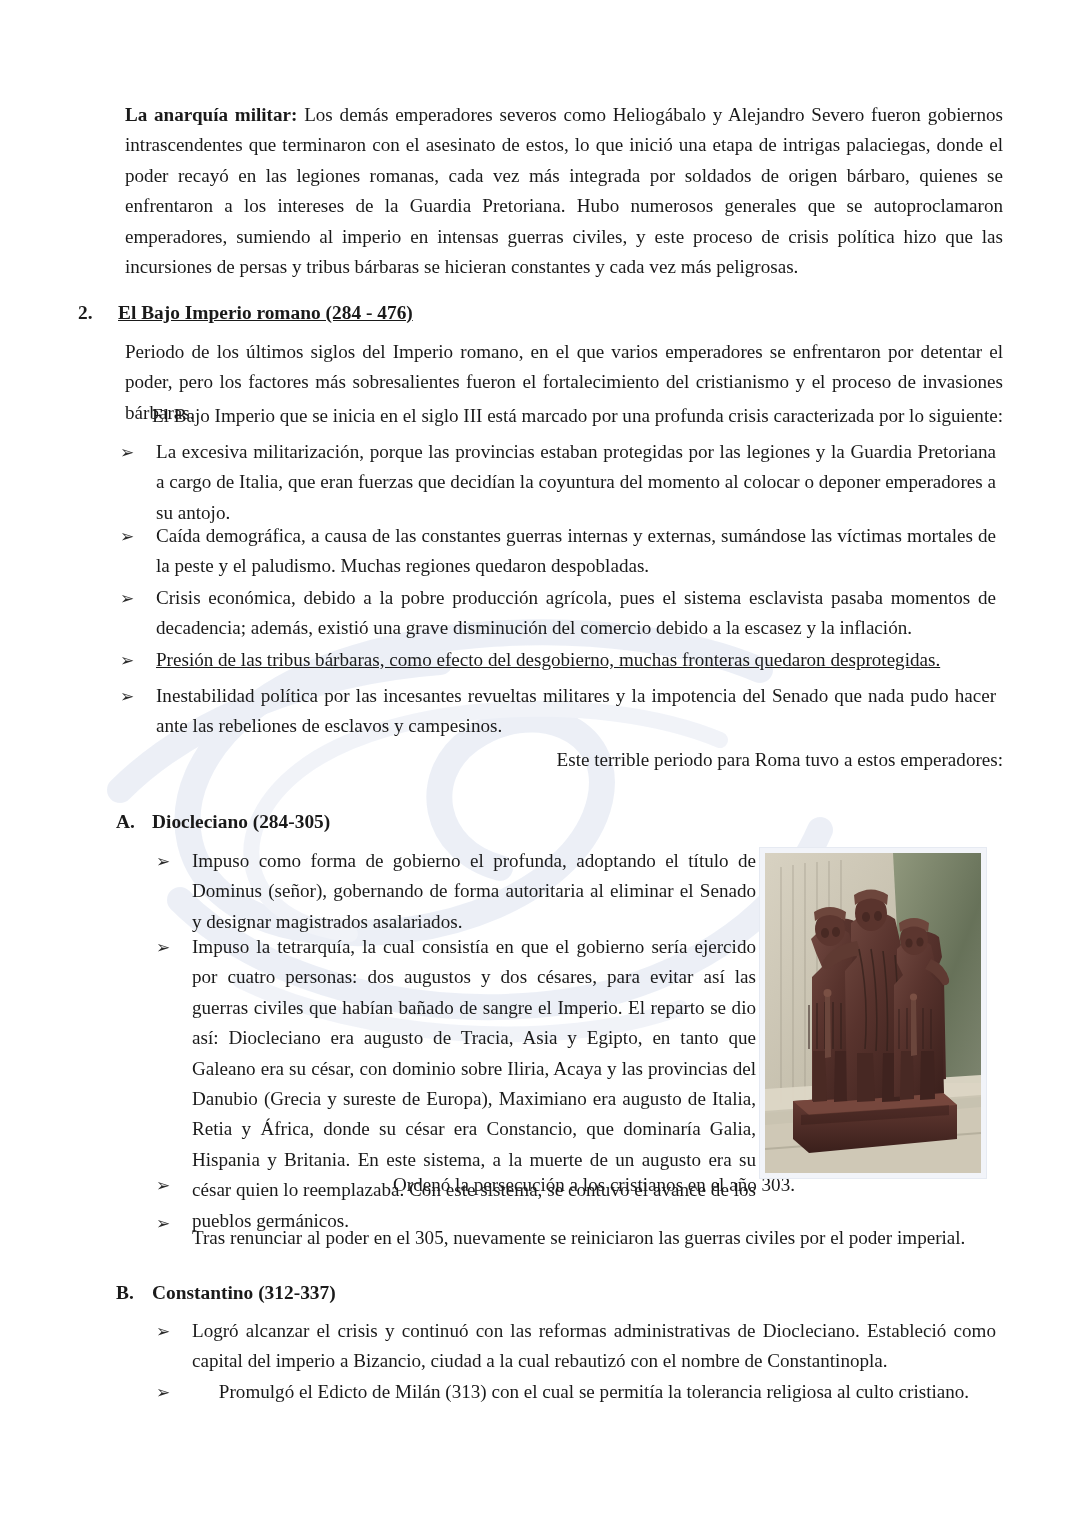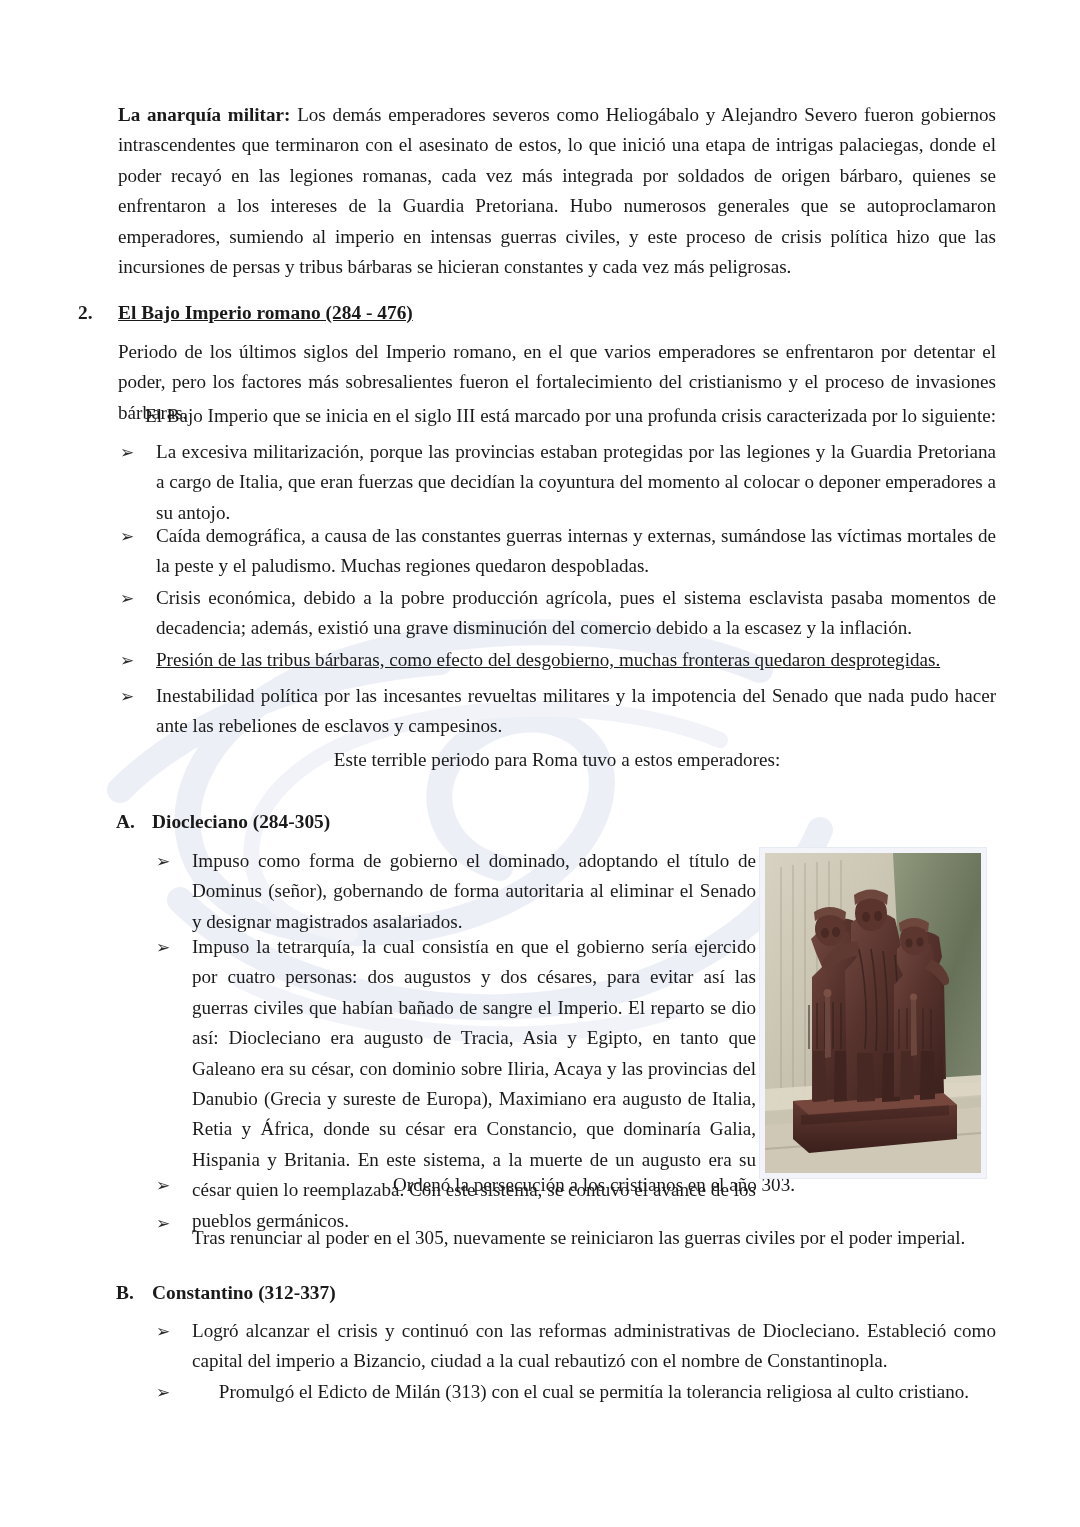--- a/index.html
+++ b/index.html
@@ -31,21 +31,21 @@
     padding:0;
   }
 
   
   .para{
     position:absolute;
     font-size:19.1px;
     line-height:30.4px;
     text-align:justify;
     text-justify:inter-word;
-    -webkit-hyphens:manual; hyphens:manual;
+    -webkit-hyphens:manual; hyphens:manual;margin-left:7px;
   }
   .para b{ font-weight:bold; }
 
   
   .numhead{
     position:absolute;
     font-size:19.4px;
     font-weight:bold;
     line-height:28px;
   }
@@ -171,21 +171,21 @@
   <div class="bullet" style="left:120px; top:645px; width:876px;">
     <span class="mk">➢</span>
     <span class="btxt" style="text-align:left;text-decoration:underline;">Presión de las tribus bárbaras, como efecto del desgobierno, muchas fronteras quedaron desprotegidas.</span>
   </div>
 
   <div class="bullet" style="left:120px; top:681px; width:876px;">
     <span class="mk">➢</span>
     <span class="btxt">Inestabilidad política por las incesantes revueltas militares y la impotencia del Senado que nada pudo hacer ante las rebeliones de esclavos y campesinos.</span>
   </div>
 
-  <div class="para" style="left:118px; top:745px; width:878px; text-align:center;">Este terrible periodo para Roma tuvo a estos emperadores:</div>
+  <div class="para" style="left:118px; top:745px; width:878px; text-align:right;">Este terrible periodo para Roma tuvo a estos emperadores:</div>
 
   <div class="ltrhead" style="left:116px; top:808px; width:860px;">
     <span class="ltr">A.</span>
     <span class="htxt">Diocleciano (284-305)</span>
   </div>
 
   <div id="photo-frame">
     <div id="photo">
       <svg viewBox="0 0 216 320" xmlns="http://www.w3.org/2000/svg" aria-hidden="true">
         <defs>
@@ -307,21 +307,21 @@
           <circle cx="148.5" cy="144" r="3.6" fill="#7a5044"></circle>
         </g>
 
         <rect x="0" y="0" width="216" height="320" fill="none"></rect>
       </svg>
     </div>
   </div>
 
   <div class="bullet" style="left:156px; top:846px; width:600px;">
     <span class="mk">➢</span>
-    <span class="btxt">Impuso como forma de gobierno el dominado, adoptando el título de Dominus (señor), gobernando de forma autoritaria al eliminar el Senado y designar magistrados asalariados.</span>
+    <span class="btxt">Impuso como forma de gobierno el profunda, adoptando el título de Dominus (señor), gobernando de forma autoritaria al eliminar el Senado y designar magistrados asalariados.</span>
   </div>
 
   <div class="bullet wrapbullet" style="left:156px; top:932px; width:600px;">
     <span class="mk">➢</span>
     <span class="btxt">Impuso la tetrarquía, la cual consistía en que el gobierno sería ejercido por cuatro personas: dos augustos y dos césares, para evitar así las guerras civiles que habían bañado de sangre el Imperio. El reparto se dio así: Diocleciano era augusto de Tracia, Asia y Egipto, en tanto que Galeano era su césar, con dominio sobre Iliria, Acaya y las provincias del Danubio (Grecia y sureste de Europa), Maximiano era augusto de Italia, Retia y África, donde su césar era Constancio, que dominaría Galia, Hispania y Britania. En este sistema, a la muerte de un augusto era su césar quien lo reemplazaba. Con este sistema, se contuvo el avance de los pueblos germánicos.</span>
   </div>
 
   <div class="bullet" style="left:156px; top:1170px; width:840px;">
     <span class="mk">➢</span>
     <span class="btxt" style="text-align:center;">Ordenó la persecución a los cristianos en el año 303.</span>

